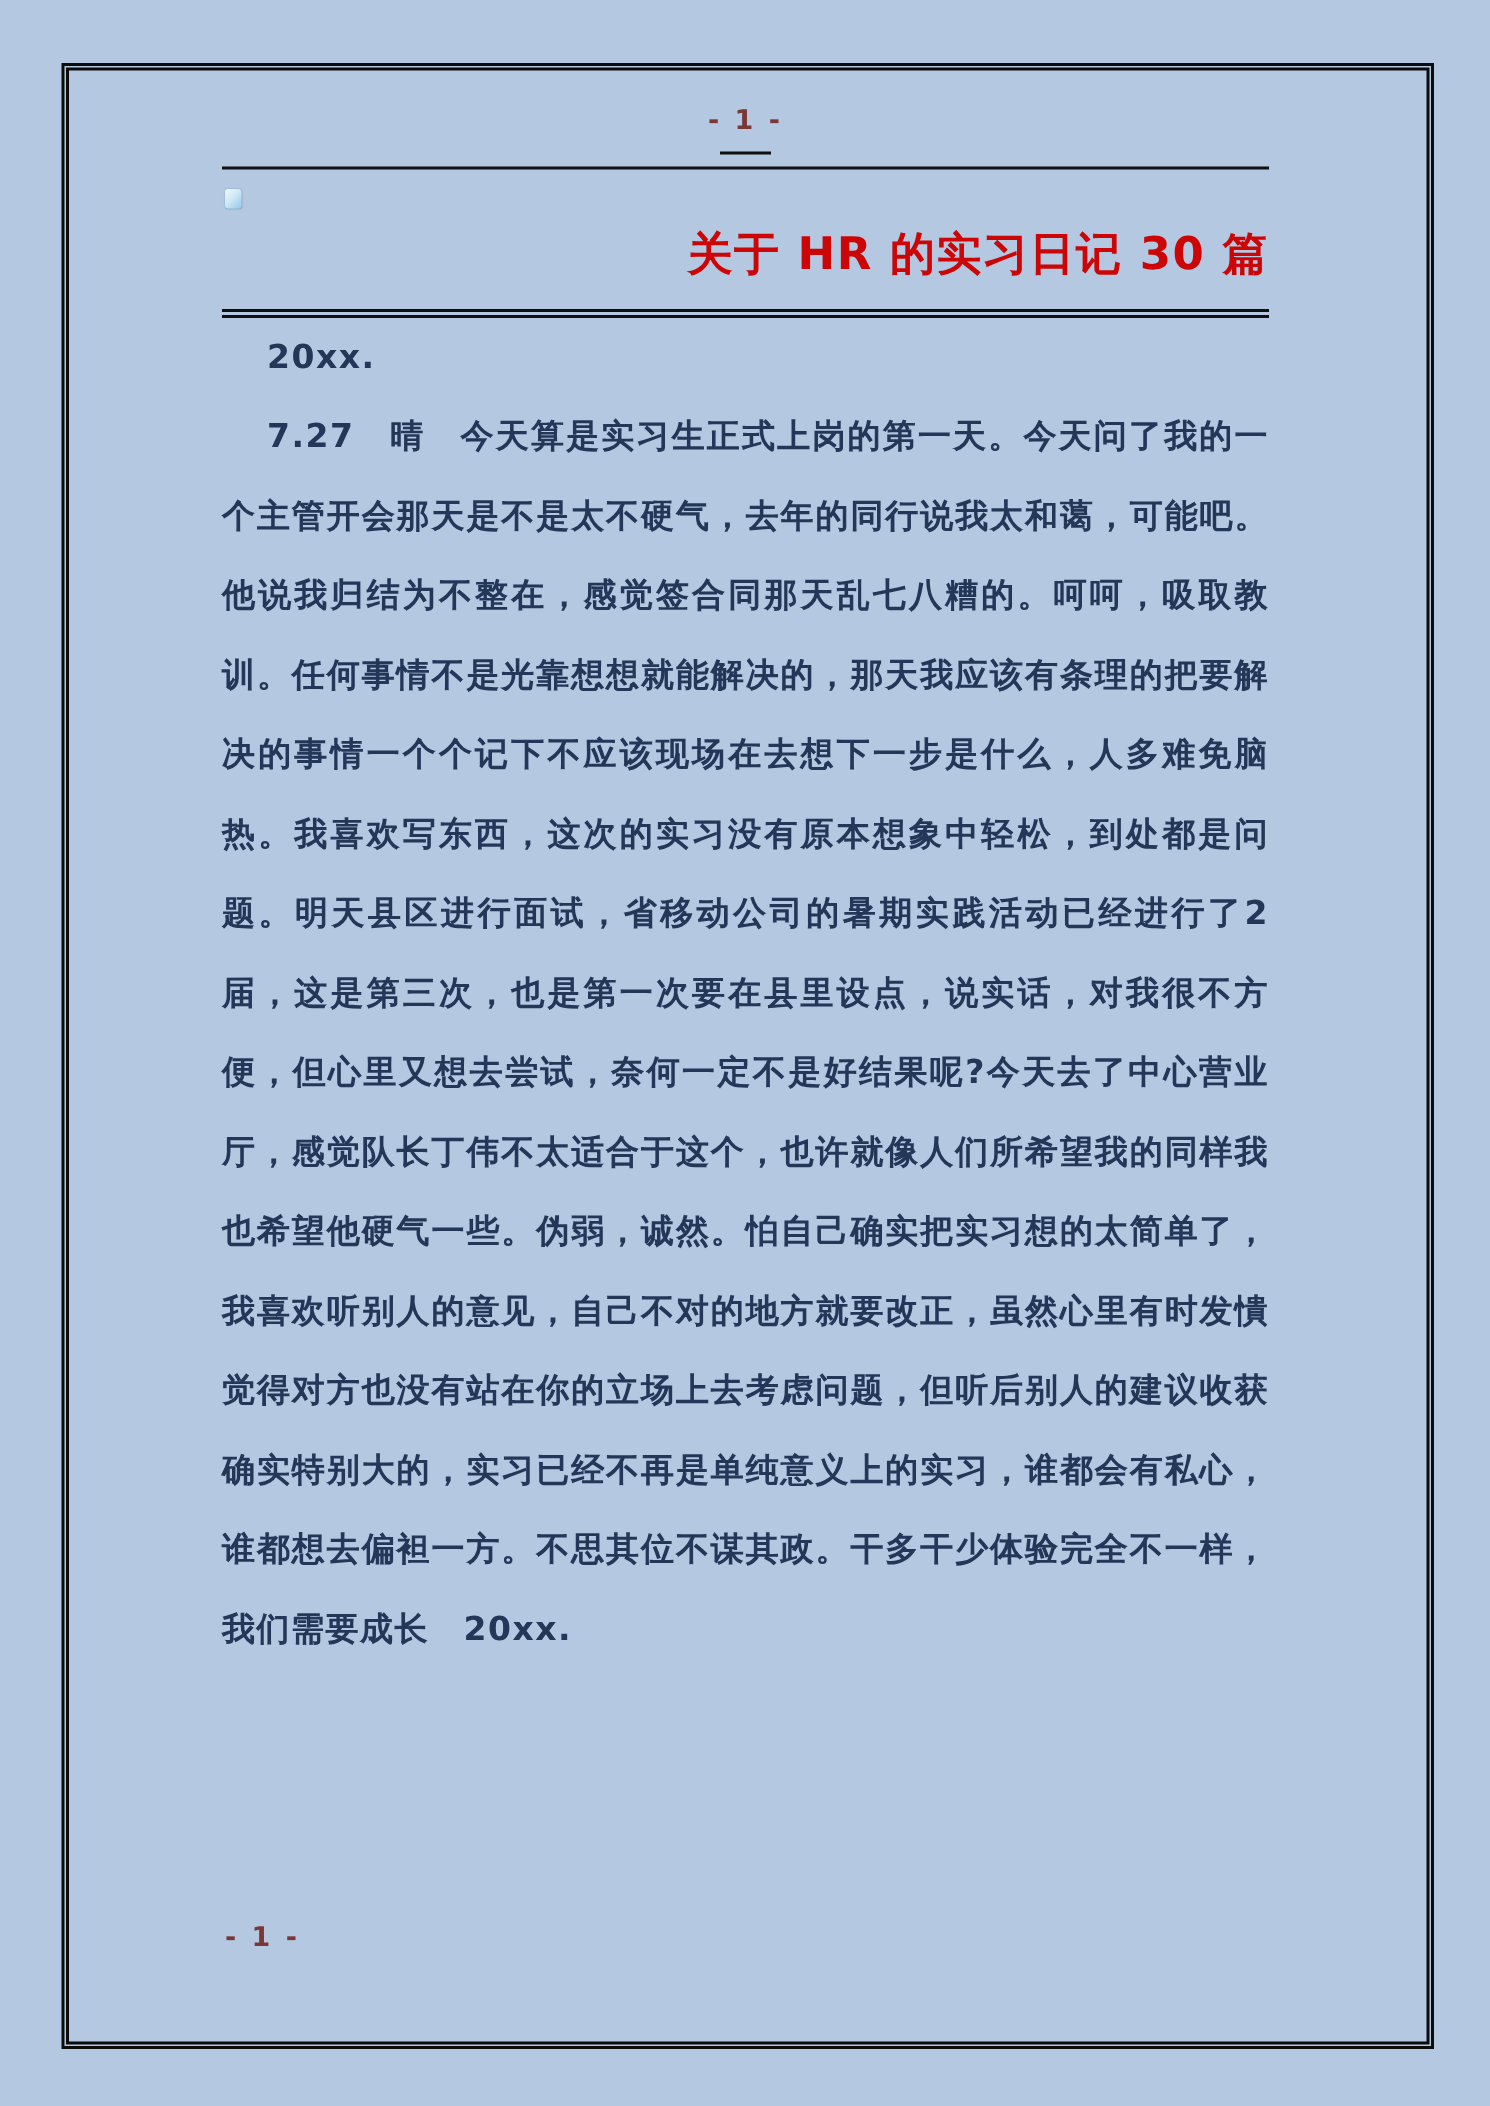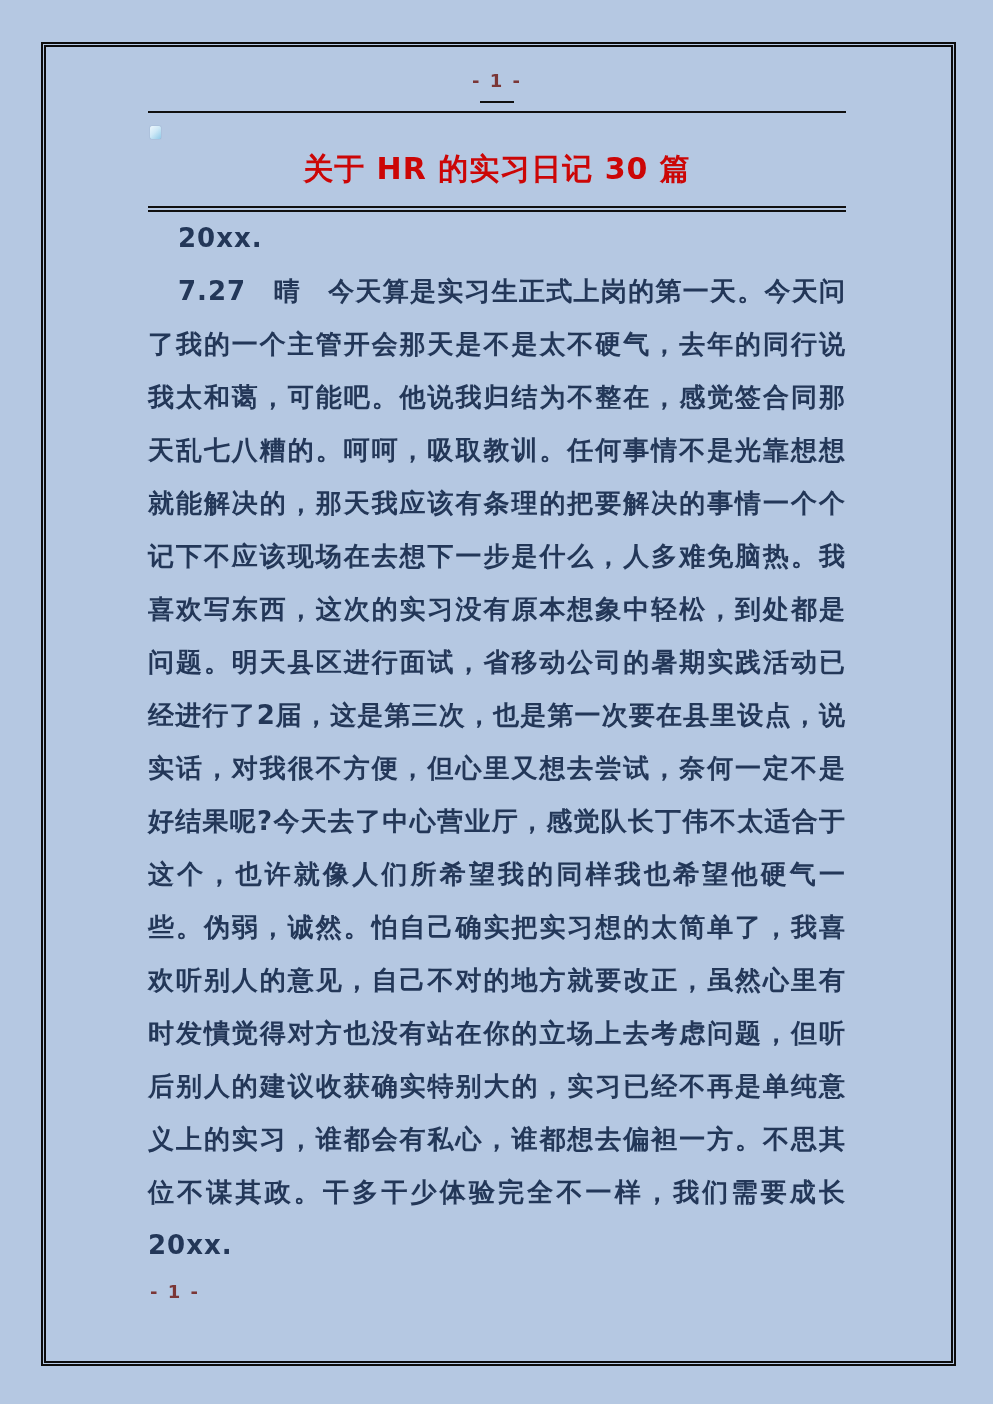--- a/index.html
+++ b/index.html
@@ -59,41 +59,41 @@
     border-radius: 2px;
     background: linear-gradient(135deg, #eef7fd 0%, #cfe9f7 45%, #8fc9e8 100%);
     box-shadow: 0 0 1px rgba(40,90,130,0.55);
   }
   .doc-title {
     position: absolute;
     left: 148px;
     top: 149px;
     width: 698px;
     margin: 0;
-    text-align: center;
+    text-align: right;
     font-size: 30px;
     font-weight: bold;
     color: #cc0606;
     letter-spacing: 1px;
   }
   .title-rule {
     position: absolute;
     left: 148px;
     top: 206px;
     width: 698px;
     height: 0;
     border-top: 6px double #101010;
   }
   .doc-body {
     position: absolute;
     left: 148px;
     top: 212px;
     width: 698px;
     color: #233758;
-    font-size: 26px;
+    font-size: 22px;
     font-weight: bold;
     line-height: 53px;
   }
   .doc-body p {
     margin: 0;
     text-align: justify;
     text-justify: inter-ideograph;
     text-indent: 30px;
     letter-spacing: 1px;
   }

